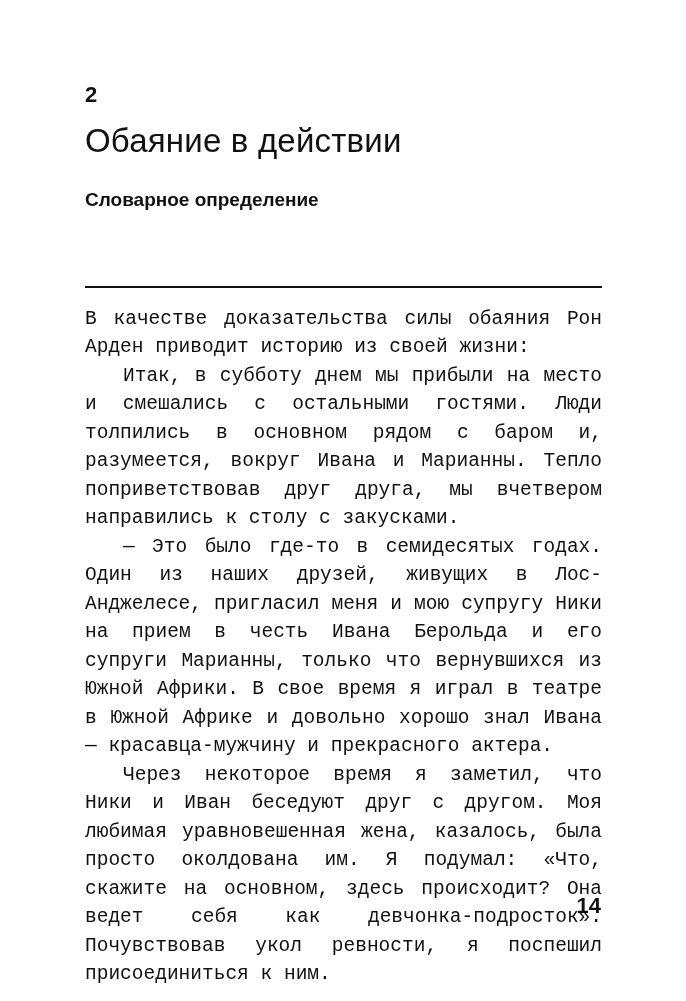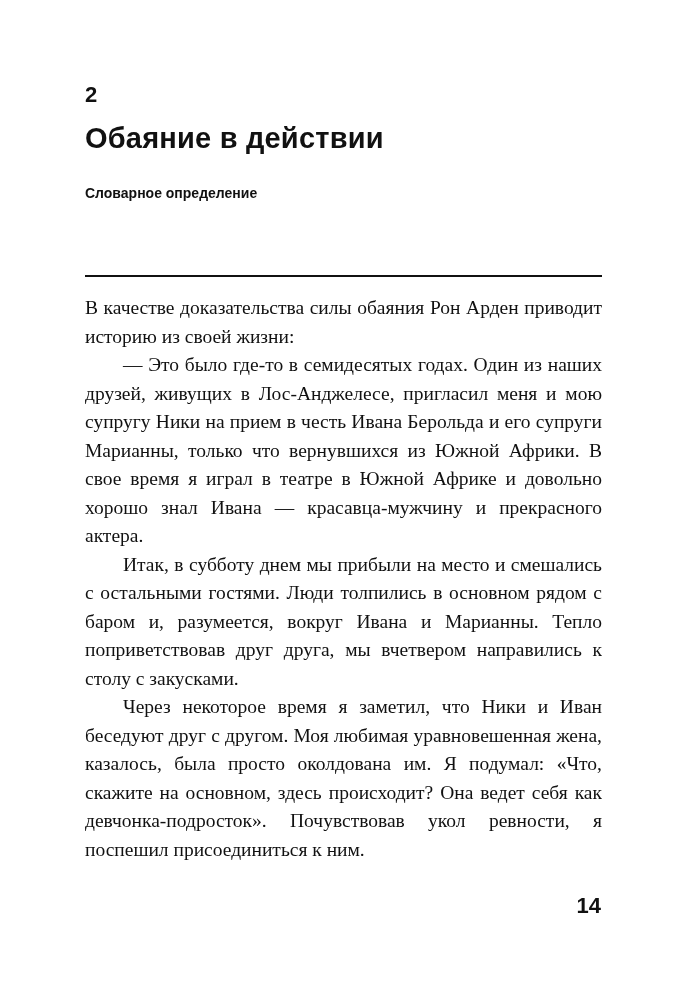--- a/index.html
+++ b/index.html
@@ -23,36 +23,36 @@
   }
   .chapter-number {
     font-family: "Liberation Sans", sans-serif;
     font-weight: 700;
     font-size: 22px;
     line-height: 1;
     margin: 0 0 17px 0;
   }
   .chapter-title {
     font-family: "Liberation Sans", sans-serif;
-    font-weight: 700;
-    font-size: 29px;
+    font-weight: 400;
+    font-size: 33px;
     line-height: 1.1;
     margin: 0 0 29px 0;
     letter-spacing: 0.2px;
   }
   .epigraph-text {
     font-family: "Liberation Sans", sans-serif;
     font-size: 16.5px;
     line-height: 1.3;
     margin: 0 0 14px 0;
   }
   .epigraph-source {
     font-family: "Liberation Sans", sans-serif;
     font-weight: 700;
-    font-size: 14px;
+    font-size: 19px;
     line-height: 1.3;
     margin: 0;
   }
   .divider {
     height: 2px;
     background: #111111;
     border: none;
     margin: 73px 0 0 0;
     width: 100%;
   }
@@ -60,20 +60,21 @@
     margin-top: 17px;
     font-family: "Liberation Serif", serif;
     font-size: 19.5px;
     line-height: 28.5px;
     text-align: justify;
     hyphens: auto;
     -webkit-hyphens: auto;
   }
   .body-text p {
     margin: 0;
+    font-family: Liberation Mono, monospace;
   }
   .body-text p.indent {
     text-indent: 38px;
   }
   .page-footer {
     position: absolute;
     left: 85px;
     right: 85px;
     top: 893px;
     display: flex;
@@ -93,21 +94,21 @@
 
   <h1 class="chapter-title">Обаяние в действии</h1>
 
 
   <p class="epigraph-source">Словарное определение</p>
 
   <hr class="divider">
 
   <div class="body-text" lang="ru">
     <p>В качестве доказательства силы обаяния Рон Арден приводит историю из своей жизни:</p>
+    <p class="indent">Итак, в субботу днем мы прибыли на место и смешались с остальными гостями. Люди толпились в основном рядом с баром и, разумеется, вокруг Ивана и Марианны. Тепло поприветствовав друг друга, мы вчетвером направились к столу с закусками.</p>
     <p class="indent">— Это было где-то в семидесятых годах. Один из наших друзей, живущих в Лос-Анджелесе, пригласил меня и мою супругу Ники на прием в честь Ивана Берольда и его супруги Марианны, только что вернувшихся из Южной Африки. В свое время я играл в театре в Южной Африке и довольно хорошо знал Ивана — красавца-мужчину и прекрасного актера.</p>
-    <p class="indent">Итак, в субботу днем мы прибыли на место и смешались с остальными гостями. Люди толпились в основном рядом с баром и, разумеется, вокруг Ивана и Марианны. Тепло поприветствовав друг друга, мы вчетвером направились к столу с закусками.</p>
     <p class="indent">Через некоторое время я заметил, что Ники и Иван беседуют друг с другом. Моя любимая уравновешенная жена, казалось, была просто околдована им. Я подумал: «Что, скажите на основном, здесь происходит? Она ведет себя как девчонка-подросток». Почувствовав укол ревности, я поспешил присоединиться к ним.</p>
   </div>
 </main>
 
 <footer class="page-footer">
   <span>14</span>
 </footer>
 
 </body></html>

